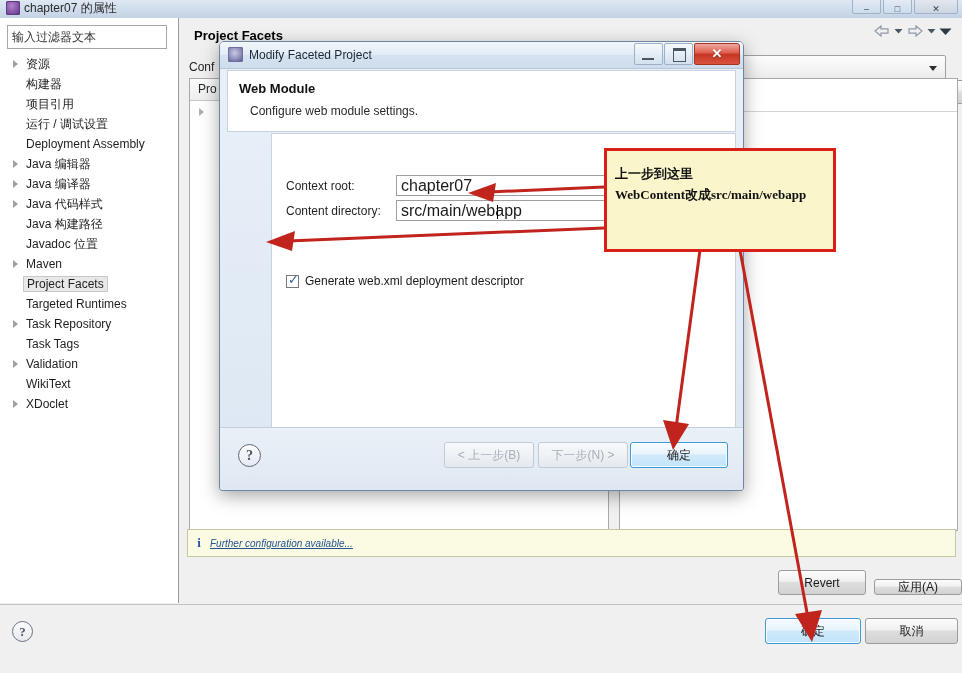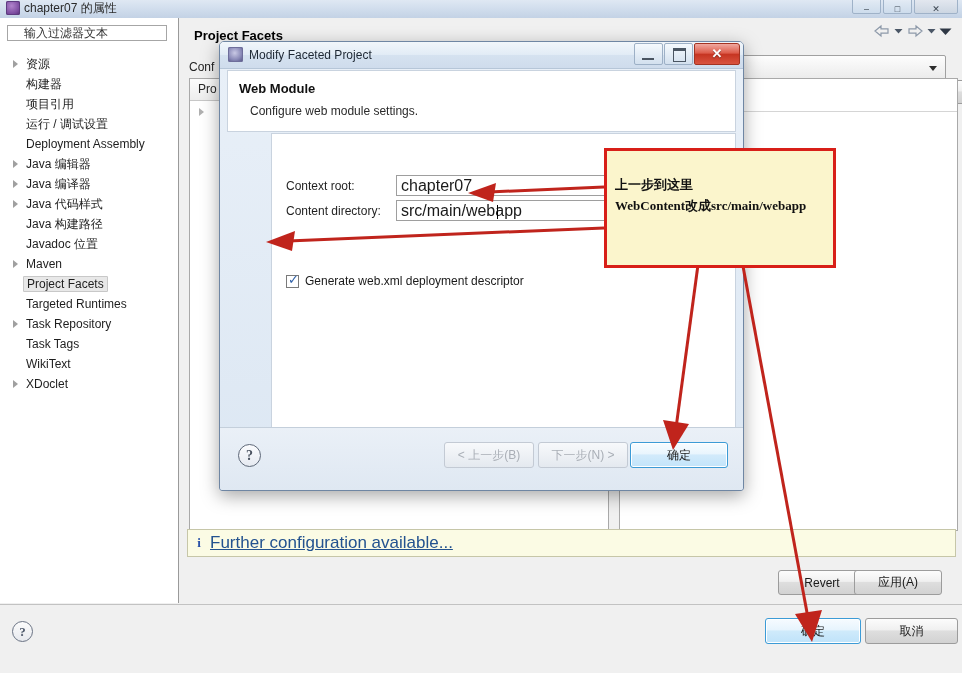--- a/index.html
+++ b/index.html
@@ -59,24 +59,23 @@
     font-size: 9px; color: #3a4450; line-height: 8px;
   }
 
   
   .left-panel {
     position: absolute; left: 0; top: 18px; width: 178px; height: 585px;
     background: #ffffff;
     border-right: 1px solid #9a9a9a;
   }
   .filter-box {
-    position: absolute; left: 7px; top: 7px; width: 160px; height: 16px;
+    position: absolute; left: 7px; top: 7px; width: 160px; height: 24px;
     border: 1px solid #a6a6a6; background: #fff;
     box-sizing: border-box;
-    padding-left: 12px;
   }
   .filter-box input {
     border: 0; outline: 0; width: 100%; height: 100%;
     padding: 0 4px; box-sizing: border-box;
     font-family: "Liberation Sans", "DejaVu Sans", sans-serif;
     font-size: 12px; color: #333;
     background: transparent;
   }
   .tree {
     position: absolute; left: 0; top: 36px; width: 178px;
@@ -201,25 +200,26 @@
     background: #fbfbe4; border: 1px solid #c6c6a8;
     box-sizing: border-box;
     display: flex; align-items: center;
   }
   .info-bar .i-ico {
     width: 22px; text-align: center;
     font-family: "Liberation Serif", "DejaVu Serif", serif;
     font-weight: bold; font-size: 13px; color: #2a52a8;
   }
   .info-bar .i-link {
-    font-size: 17px; color: #23528f;
+    font-size: 10px; color: #23528f;
     text-decoration: underline;
+    font-style: italic;
   }
   .btn-revert { position: absolute; right: 96px; bottom: 8px; width: 88px; height: 25px; }
-  .btn-apply  { position: absolute; right: 20px;  bottom: 8px; width: 88px; height: 25px; }
+  .btn-apply  { position: absolute; right: 0;  bottom: 8px; width: 88px; height: 16px; }
 
   
   .main-bottom {
     position: absolute; left: 0; right: 0; top: 604px; height: 69px;
     background: #f0f0f0;
     border-top: 1px solid #c2c2c2;
   }
   .help-circle {
     position: absolute; left: 12px; top: 16px;
     width: 19px; height: 19px; border-radius: 50%;
@@ -368,25 +368,25 @@
     border: 1px solid #3c9bd6; border-radius: 3px;
     box-shadow: 0 0 0 1px #ffffff inset;
   }
 
   
   #annotation-layer {
     position: absolute; left: 0; top: 0; width: 962px; height: 673px;
     pointer-events: none;
   }
   .callout {
-    position: absolute; left: 604px; top: 148px; width: 232px; height: 120px;
+    position: absolute; left: 604px; top: 148px; width: 232px; height: 104px;
     background: #fbf5cc;
     border: 3px solid #d81f18;
     box-sizing: border-box;
-    padding: 23px 0 0 8px;
+    padding: 12px 0 0 8px;
   }
   .callout .ln {
     font-family: "Liberation Serif", "DejaVu Serif", serif;
     font-weight: bold;
     font-size: 13px; color: #111;
     line-height: 21px;
     white-space: nowrap;
   }
   .callout .ln.gap { margin-top: 9px; }
 </style>
@@ -424,20 +424,21 @@
         <div class="tree-item"><span class="arrow"></span><span class="lbl">Java 编辑器</span></div>
         <div class="tree-item"><span class="arrow"></span><span class="lbl">Java 编译器</span></div>
         <div class="tree-item"><span class="arrow"></span><span class="lbl">Java 代码样式</span></div>
         <div class="tree-item"><span class="lbl">Java 构建路径</span></div>
         <div class="tree-item"><span class="lbl">Javadoc 位置</span></div>
         <div class="tree-item"><span class="arrow"></span><span class="lbl">Maven</span></div>
         <div class="tree-item selected"><span class="lbl">Project Facets</span></div>
         <div class="tree-item"><span class="lbl">Targeted Runtimes</span></div>
         <div class="tree-item"><span class="arrow"></span><span class="lbl">Task Repository</span></div>
         <div class="tree-item"><span class="lbl">Task Tags</span></div>
+        <div class="tree-item"><span class="arrow"></span><span class="lbl">Validation</span></div>
         <div class="tree-item"><span class="lbl">WikiText</span></div>
         <div class="tree-item"><span class="arrow"></span><span class="lbl">XDoclet</span></div>
       </div>
   </div>
 
   <div class="right-panel">
     <div class="page-title">Project Facets</div>
 
     <div class="nav-arrows">
       <span>

